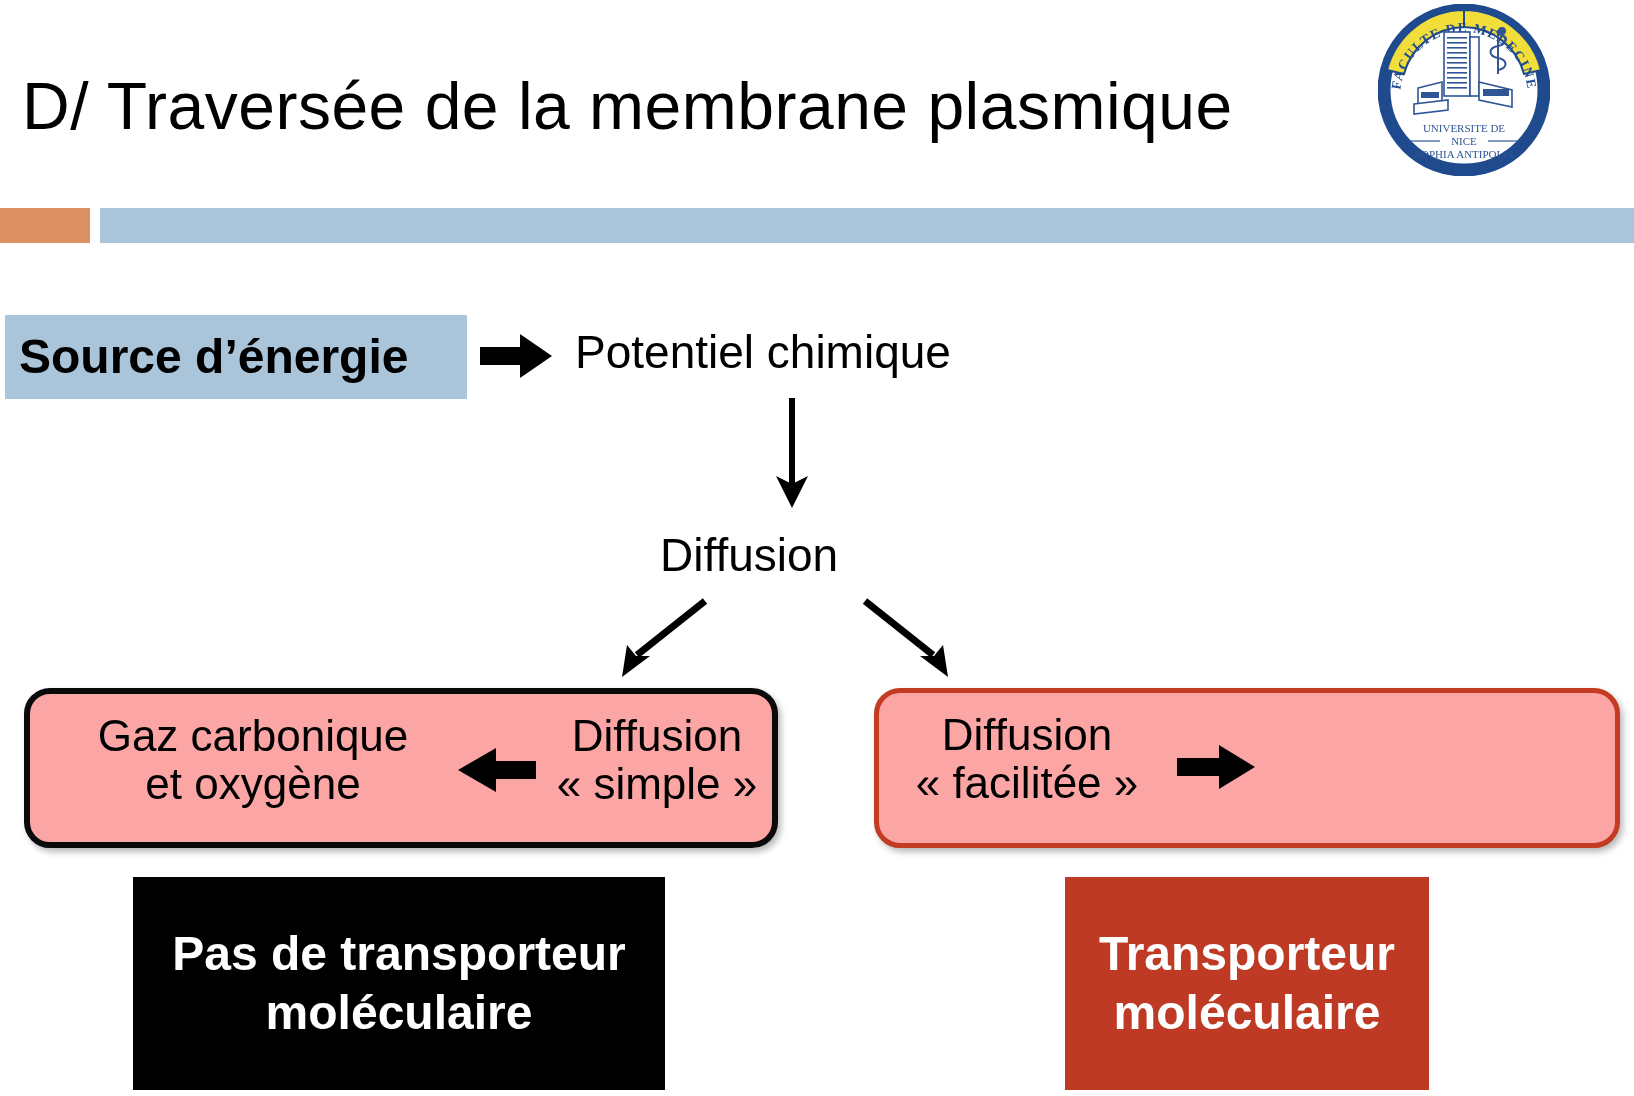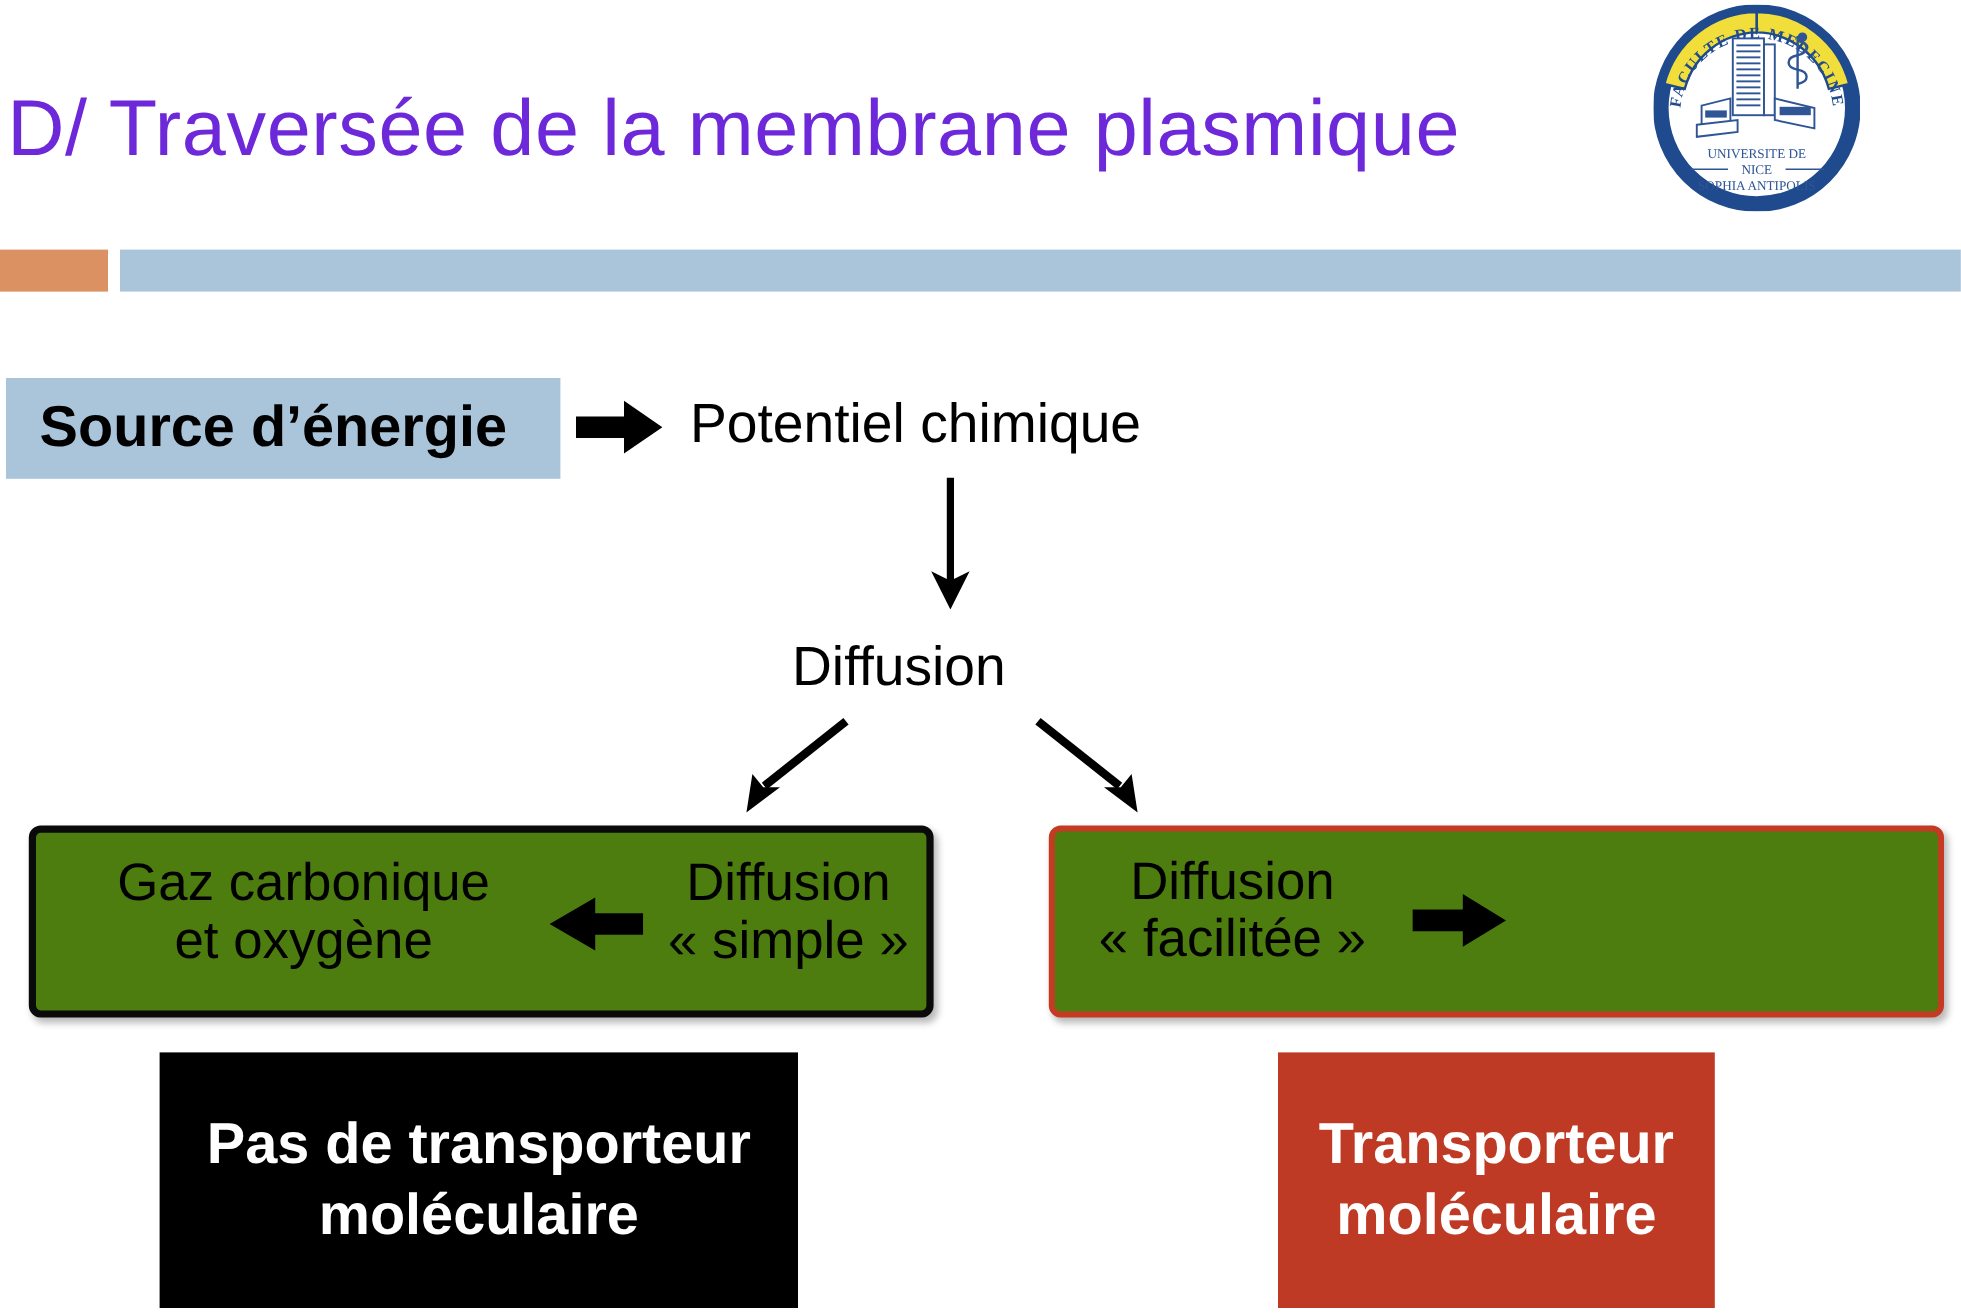--- a/index.html
+++ b/index.html
@@ -12,27 +12,27 @@
     height: 1096px;
     position: relative;
     overflow: hidden;
     font-family: "Liberation Sans", sans-serif;
     color: #000000;
   }
 
   
   #slide-title {
     position: absolute;
-    left: 6px;
+    left: 22px;
     top: 72px;
     width: 1310px;
     font-size: 66px;
     font-weight: 400;
     letter-spacing: 0.5px;
-    color: #6d28d9;
+    color: #000000;
     white-space: nowrap;
     line-height: 1.05;
   }
 
   #logo {
     position: absolute;
     left: 1378px;
     top: 4px;
     width: 172px;
     height: 172px;
@@ -60,21 +60,21 @@
   
   #source-energy-box {
     position: absolute;
     left: 5px;
     top: 315px;
     width: 462px;
     height: 84px;
     background: #AAC4DA;
     display: flex;
     align-items: center;
-    padding-left: 28px;
+    padding-left: 14px;
     box-sizing: border-box;
   }
   #source-energy-label {
     font-size: 48px;
     font-weight: bold;
     color: #000;
     line-height: 1;
   }
 
   .block-arrow-right, .block-arrow-left {
@@ -133,22 +133,22 @@
     left: 840px;
     top: 595px;
     width: 130px;
     height: 85px;
   }
   #arrow-split-left svg, #arrow-split-right svg { display:block; width:100%; height:100%; }
 
   
   .round-panel {
     position: absolute;
-    background: #4d7c0f;
-    border-radius: 10px;
+    background: #fca5a5;
+    border-radius: 26px;
     box-sizing: border-box;
     box-shadow: 3px 4px 6px rgba(0,0,0,0.28);
   }
   #panel-simple-diffusion {
     left: 24px;
     top: 688px;
     width: 754px;
     height: 160px;
     border: 6px solid #0A0A0A;
   }

